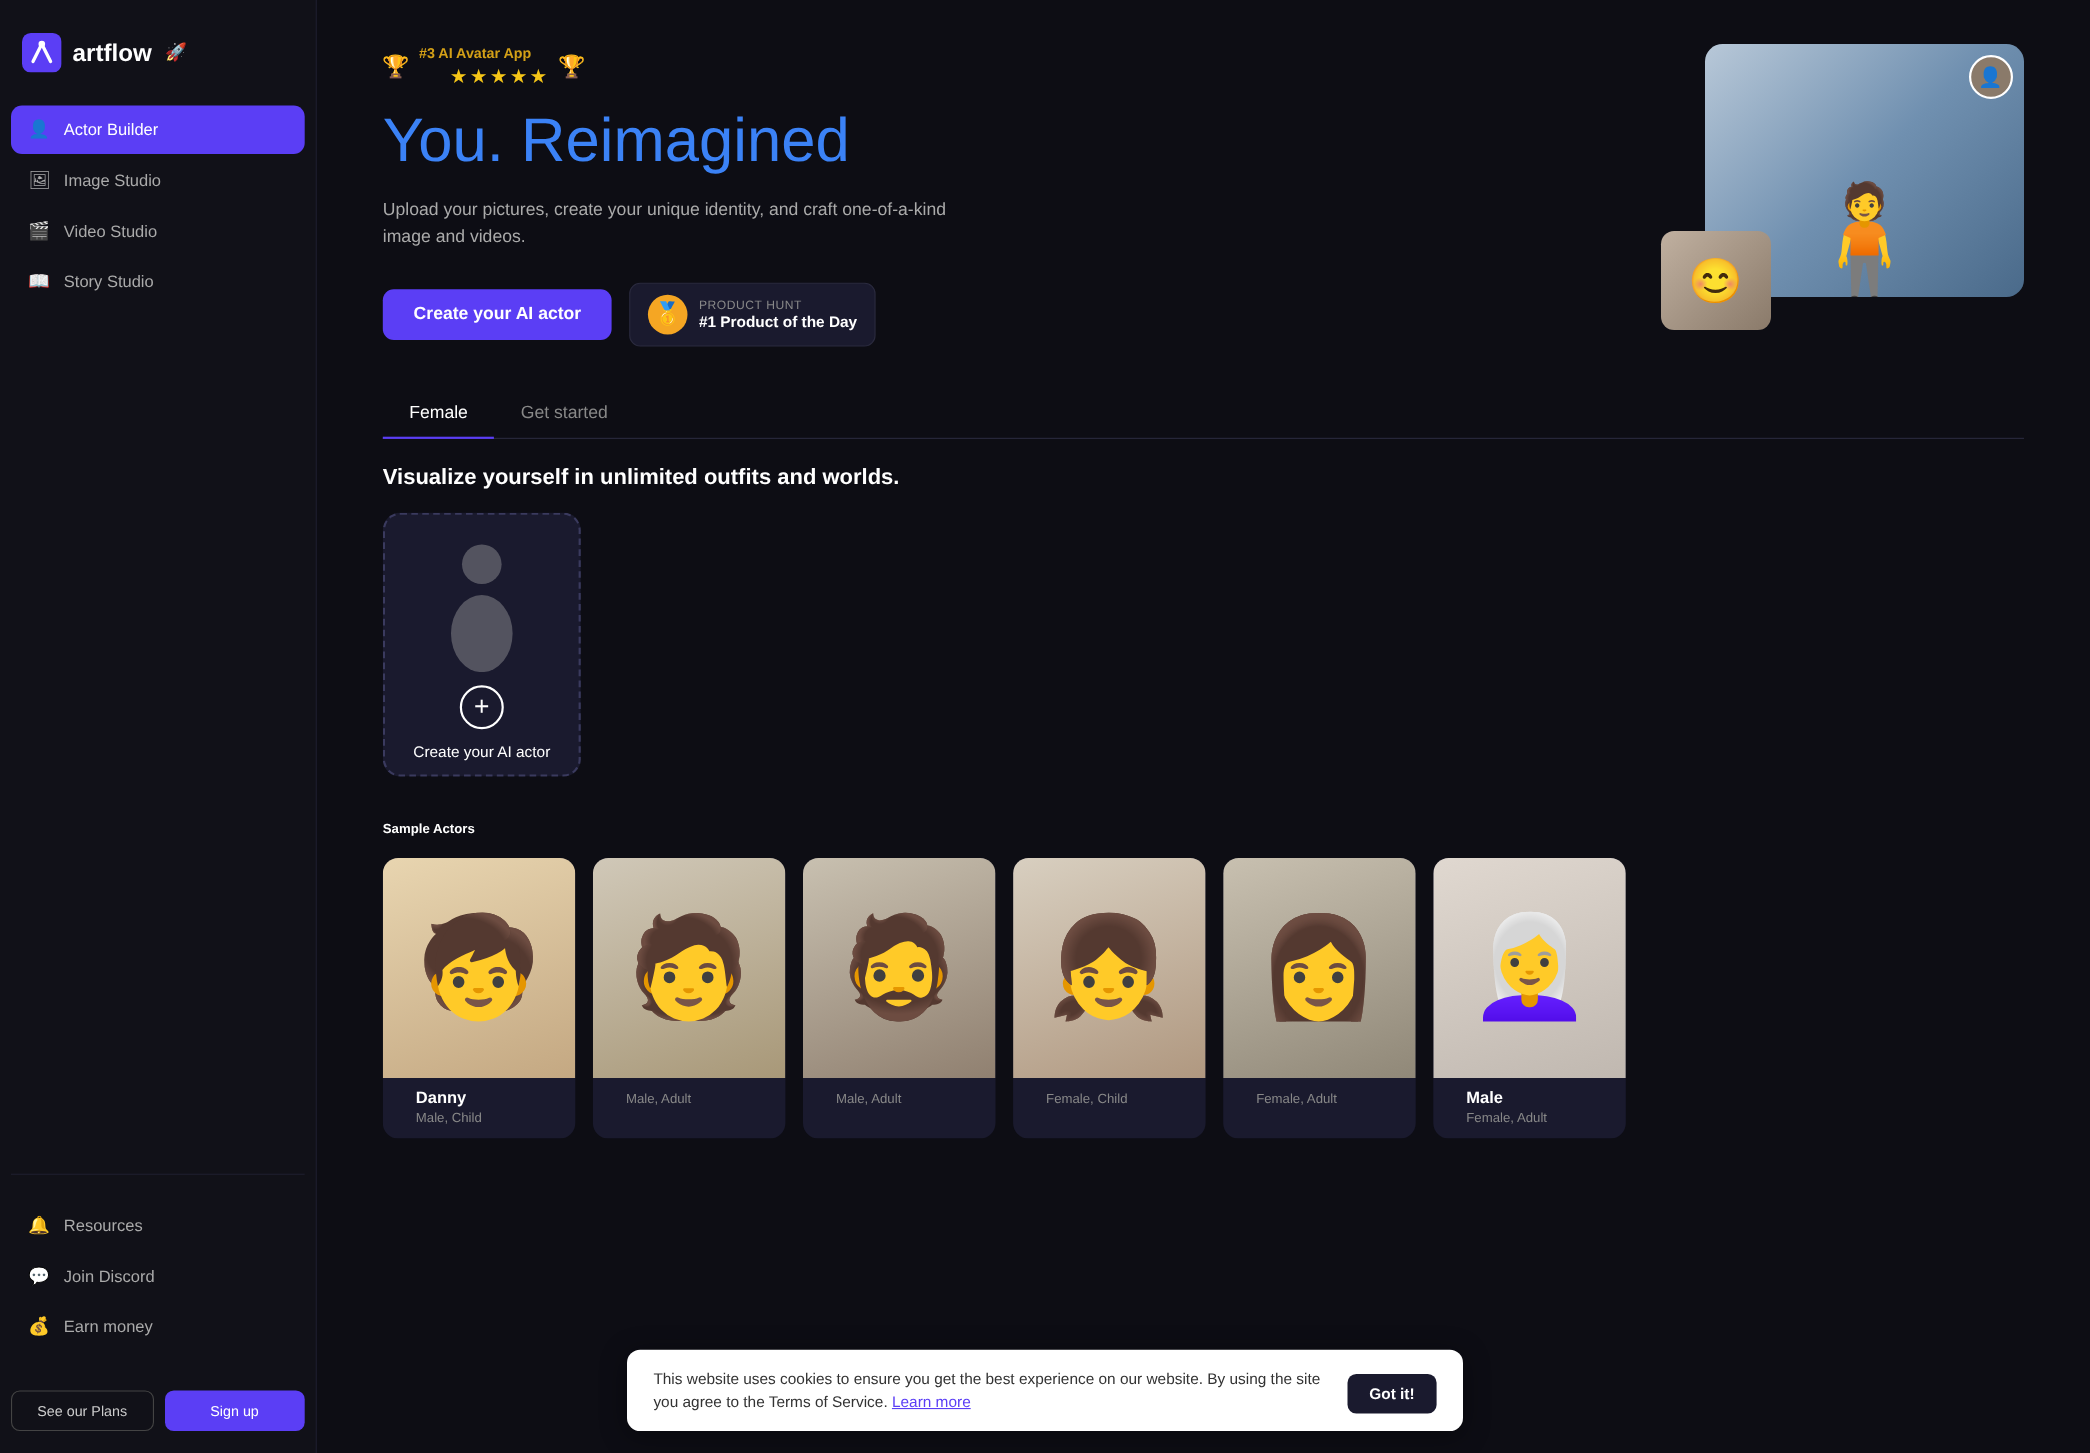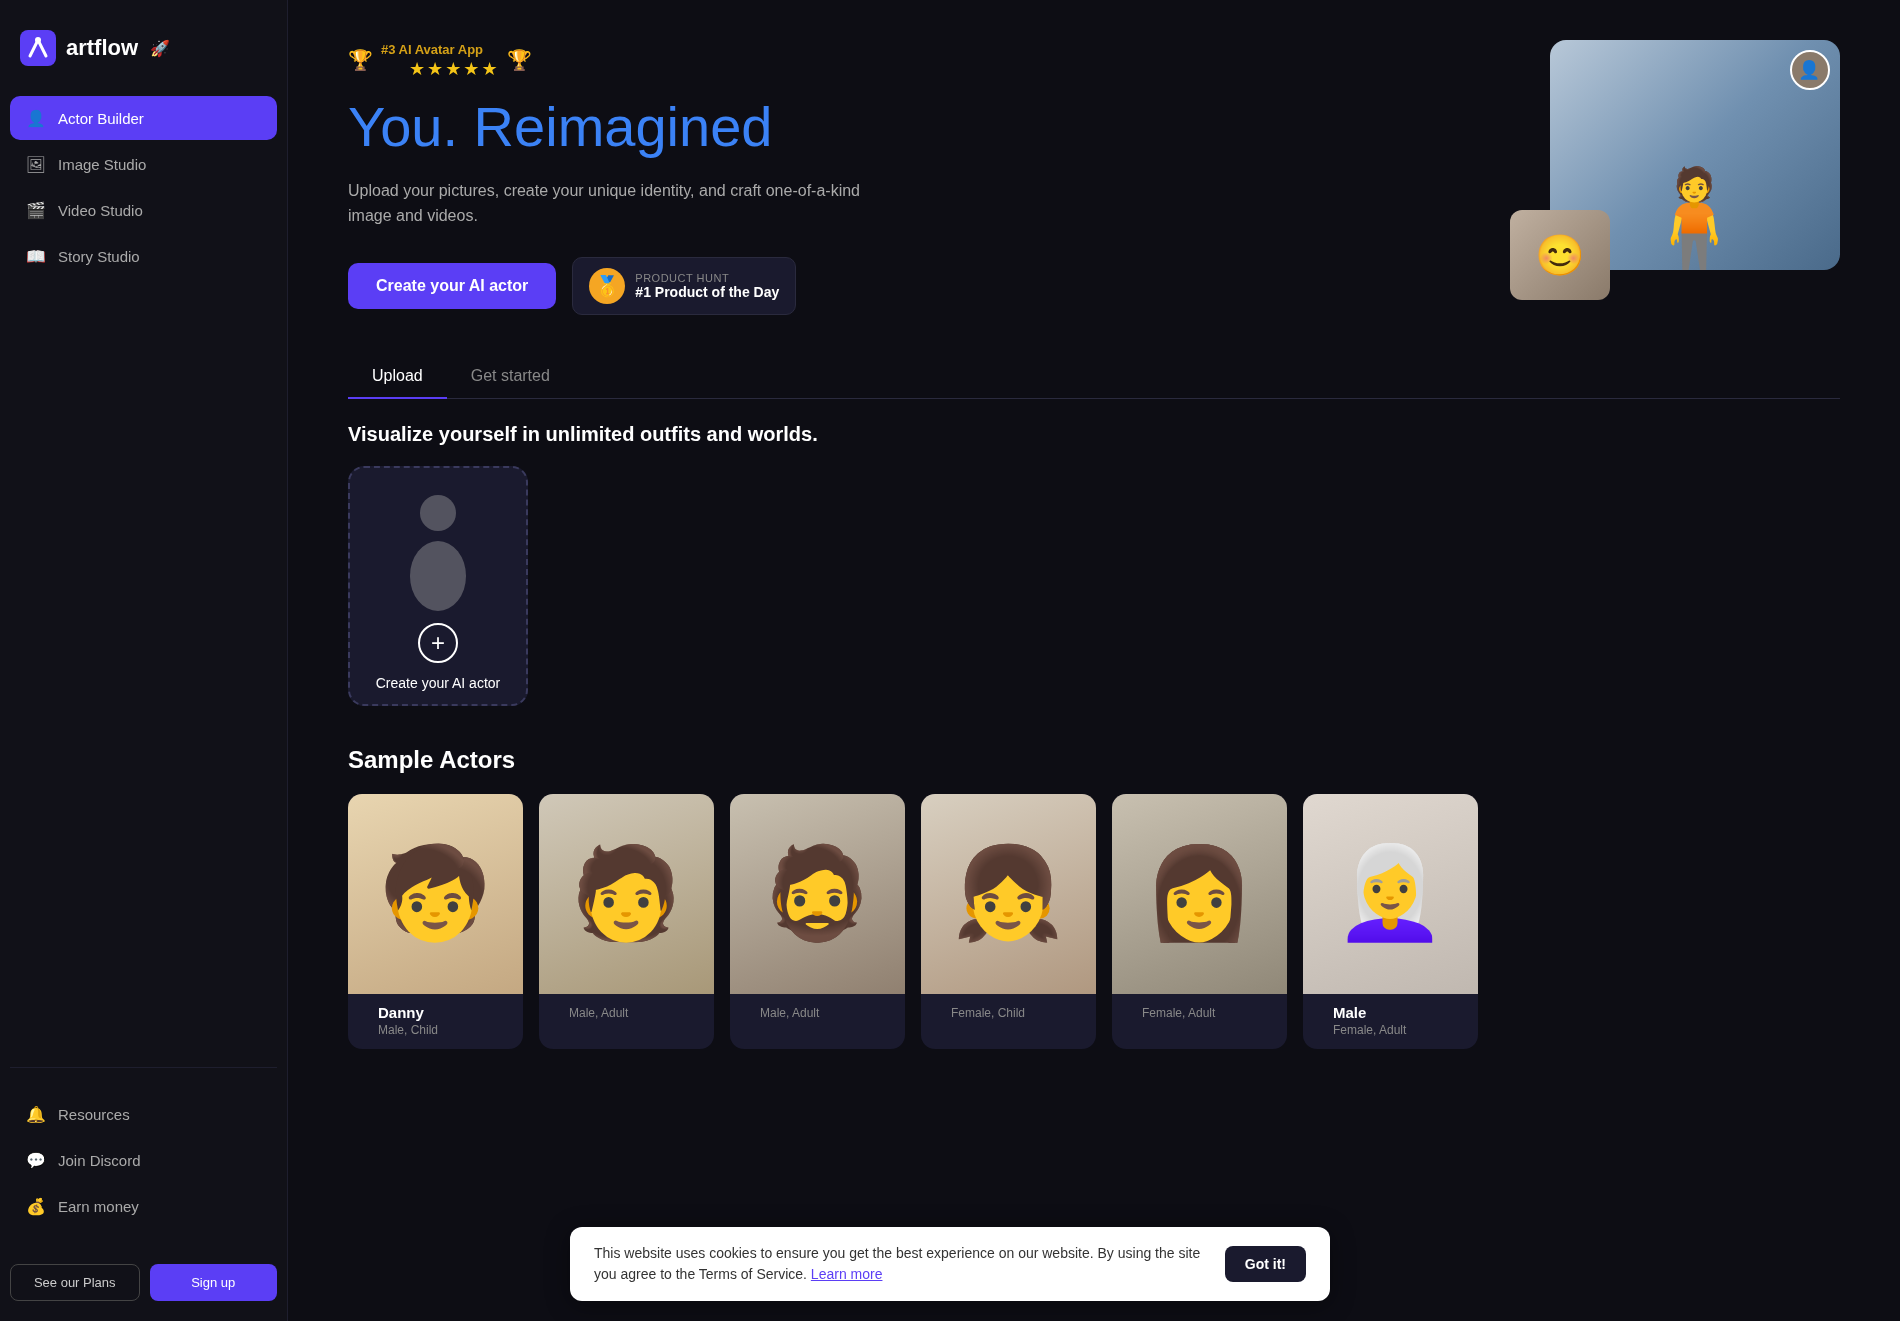--- a/index.html
+++ b/index.html
@@ -325,21 +325,21 @@
       display: flex;
       align-items: flex-end;
       justify-content: center;
     }
     .actor-silhouette svg {
       opacity: 0.4;
     }
 
     
     .sample-section-title {
-      font-size: 24px;
+      font-size: 12px;
       font-weight: 600;
       margin-bottom: 20px;
       margin-top: 32px;
     }
     .actors-grid {
       display: flex;
       gap: 16px;
       flex-wrap: nowrap;
       overflow-x: auto;
     }
@@ -379,21 +379,21 @@
     .cookie-banner {
       position: fixed;
       bottom: 20px;
       left: 50%;
       transform: translateX(-50%);
       background: #fff;
       color: #333;
       border-radius: 12px;
       padding: 16px 24px;
       display: flex;
-      align-items: center;
+      align-items: flex-end;
       gap: 20px;
       max-width: 760px;
       width: 90%;
       box-shadow: 0 4px 24px rgba(0,0,0,0.4);
       z-index: 1000;
     }
     .cookie-text {
       font-size: 14px;
       color: #333;
       flex: 1;
@@ -511,21 +511,21 @@
       <div class="hero-img-main">
         <div class="hero-avatar-thumb">👤</div>
         <div style="font-size: 100px; line-height:1; margin-bottom: 0;">🧍</div>
       </div>
       <div class="hero-img-small">😊</div>
     </div>
   </section>
 
   <div class="tabs">
 
-  <div class="tab active">Upload</div>
+  <div class="tab active">Female</div>
       <div class="tab">Get started</div>
     </div>
 
   <p class="section-title">Visualize yourself in unlimited outfits and worlds.</p>
 
   <div class="create-actor-card">
     <div class="actor-silhouette">
       <svg width="80" height="120" viewBox="0 0 80 120">
         <circle cx="40" cy="22" r="18" fill="#aaa"></circle>
         <ellipse cx="40" cy="85" rx="28" ry="35" fill="#aaa"></ellipse>

